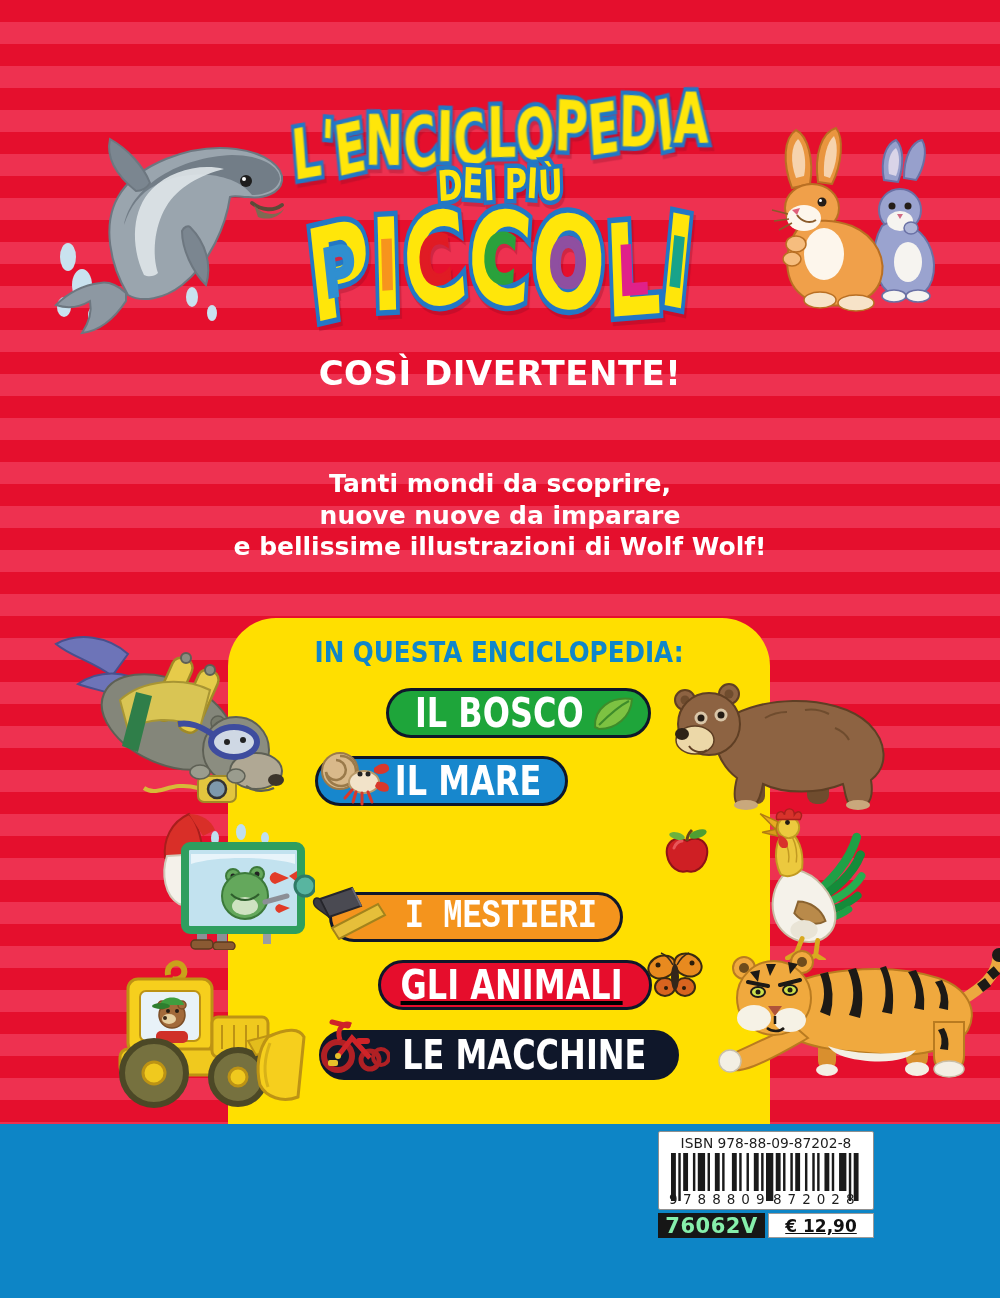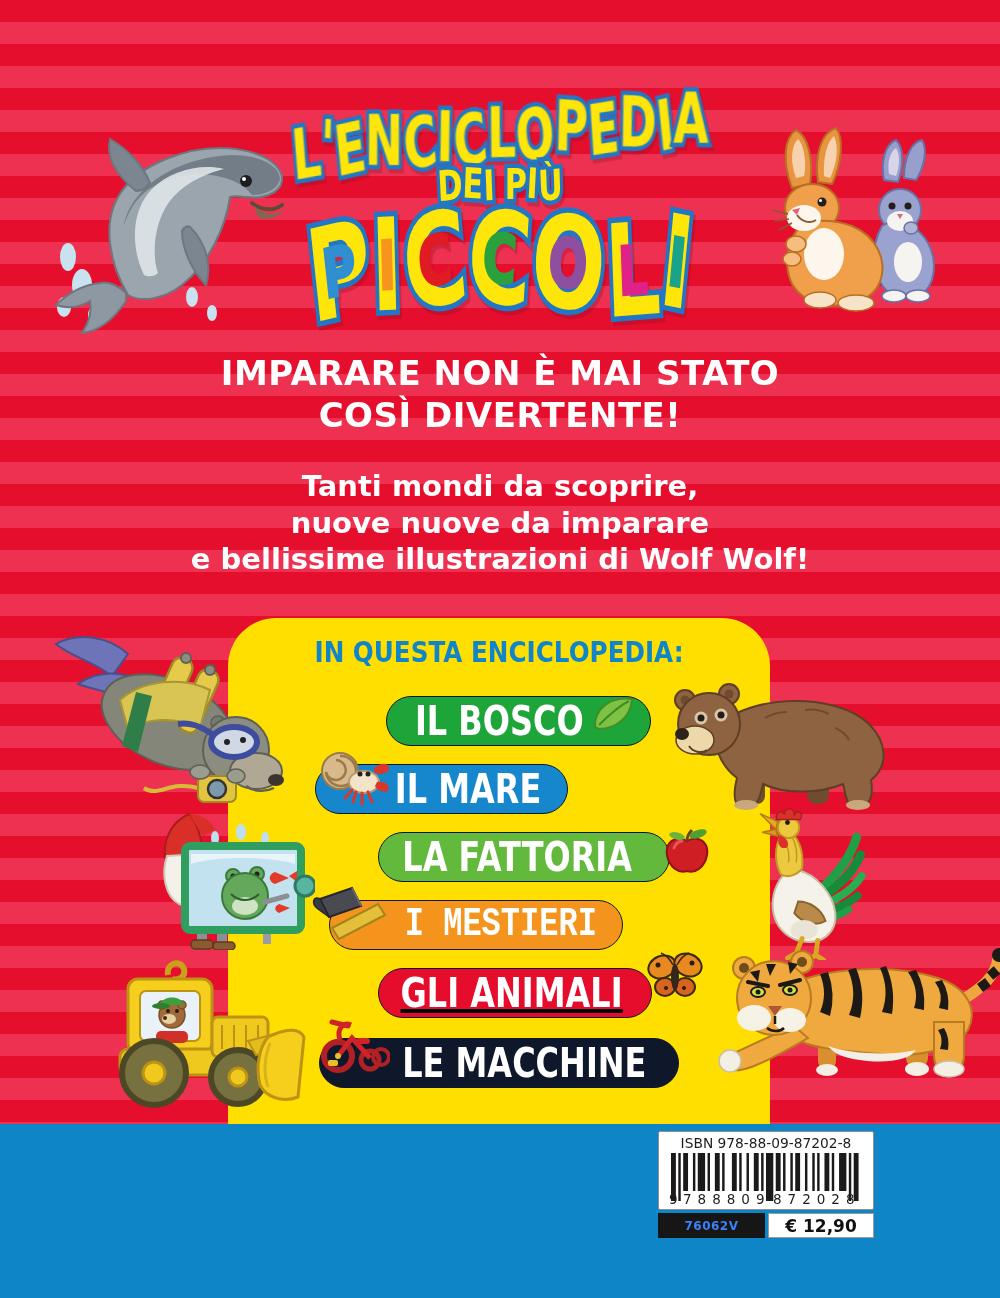--- a/index.html
+++ b/index.html
@@ -20,30 +20,30 @@
   .bl .glyph{display:inline-block;color:#ffe60a;-webkit-text-stroke:9px #2277c5;paint-order:stroke fill;}
   .title-l3 .bl .glyph{-webkit-text-stroke:11px #2277c5;}
   .bl .inner{position:absolute;left:50%;top:50%;transform:translate(-50%,-50%) scale(.52);
     color:transparent;-webkit-text-stroke:6px currentColor;pointer-events:none;}
   .sp{display:inline-block;width:.34em;}
 
   
   .headline{position:absolute;top:352px;left:0;width:1000px;text-align:center;color:#fff;
     font-size:34px;font-weight:bold;line-height:1.24;letter-spacing:.5px;}
   .intro{position:absolute;top:468px;left:0;width:1000px;text-align:center;color:#fff;
-    font-size:29px;font-weight:bold;line-height:1.26;}
+    font-size:25px;font-weight:bold;line-height:1.26;}
 
   
   .panel{position:absolute;left:228px;top:618px;width:542px;height:506px;
     background:#ffdf00;border-radius:48px 48px 0 0;}
   .panel-heading{position:absolute;top:17px;left:0;width:100%;text-align:center;
     color:#1086c9;font-size:29px;font-weight:bold;white-space:nowrap;
     transform:scaleX(.85);transform-origin:50% 50%;}
-  .pill{position:absolute;height:50px;border-radius:28px;border:1px solid #0f172a;
-    box-sizing:border-box;display:flex;align-items:center;justify-content:center;margin-top:8px;}
+  .pill{position:absolute;height:50px;border-radius:28px;border:3px solid #0f172a;
+    box-sizing:border-box;display:flex;align-items:center;justify-content:center;}
   .pill-label{color:#fff;font-size:40px;font-weight:bold;white-space:nowrap;line-height:1;
     transform:scaleX(.8);transform-origin:50% 50%;}
   .pill-1{left:158px;top:70px;width:265px;}  .pill-1 .pill-label{padding-right:48px;}
   .pill-2{left:87px;top:138px;width:253px;}  .pill-2 .pill-label{padding-left:66px;}
   .pill-3{left:150px;top:206px;width:292px;} .pill-3 .pill-label{padding-right:16px;}
   .pill-4{left:101px;top:274px;width:294px;} .pill-4 .pill-label{padding-left:62px;}
   .pill-5{left:150px;top:342px;width:274px;text-decoration:underline;} .pill-5 .pill-label{padding-right:8px;}
   .pill-6{left:91px;top:412px;width:360px;}  .pill-6 .pill-label{padding-left:64px;}
 
   
@@ -52,55 +52,51 @@
     border:1px solid #8f8f8f;box-sizing:border-box;border-radius:2px;}
   .isbn-text{margin-top:3px;text-align:center;color:#1c1c1c;font-size:14.5px;white-space:nowrap;
     transform:scaleX(.95);transform-origin:50% 50%;}
   .bars{display:block;margin:2px auto 0 auto;}
   .barcode-digits{position:absolute;left:10px;right:10px;bottom:2px;display:flex;color:#1c1c1c;
     font-size:13.5px;font-weight:normal;}
   .barcode-digits .d0{flex:0 0 14px;}
   .barcode-digits .d1,.barcode-digits .d2{flex:1;letter-spacing:6px;}
   .code-box{position:absolute;left:658px;top:89px;width:107px;height:25px;background:#161616;
     display:flex;align-items:center;justify-content:center;}
-  .code-box span{color:#3b82f6;font-size:12px;font-weight:bold;letter-spacing:.5px;}
+  .code-box span{color:#86efac;font-size:21px;font-weight:bold;letter-spacing:.5px;}
   .price-box{position:absolute;left:768px;top:89px;width:106px;height:25px;background:#fff;
     border:1px solid #9a9a9a;box-sizing:border-box;display:flex;align-items:center;justify-content:center;}
-  .price-box span{color:#111;font-size:17px;font-weight:bold;}
+  .price-box span{color:#111;font-size:17px;font-weight:bold;text-decoration:underline;}
 </style>
 </head>
 <body>
 
 <div class="page">
 
   <div class="title-line title-l1"><span class="bl" style="transform: rotate(-4deg) translateY(4px);"><span class="glyph">L</span></span><span class="bl" style="transform: rotate(6deg) translateY(-2px);"><span class="glyph">'</span></span><span class="bl" style="transform: rotate(-6deg) translateY(3px);"><span class="glyph">E</span></span><span class="bl" style="transform: rotate(3deg) translateY(-3px);"><span class="glyph">N</span></span><span class="bl" style="transform: rotate(-5deg) translateY(2px);"><span class="glyph">C</span></span><span class="bl" style="transform: rotate(4deg) translateY(-2px);"><span class="glyph">I</span></span><span class="bl" style="transform: rotate(-6deg) translateY(3px);"><span class="glyph">C</span></span><span class="bl" style="transform: rotate(2deg) translateY(-2px);"><span class="glyph">L</span></span><span class="bl" style="transform: rotate(-5deg) translateY(2px);"><span class="glyph">O</span></span><span class="bl" style="transform: rotate(5deg) translateY(-3px);"><span class="glyph">P</span></span><span class="bl" style="transform: rotate(-3deg) translateY(2px);"><span class="glyph">E</span></span><span class="bl" style="transform: rotate(4deg) translateY(-2px);"><span class="glyph">D</span></span><span class="bl" style="transform: rotate(-6deg) translateY(3px);"><span class="glyph">I</span></span><span class="bl" style="transform: rotate(3deg) translateY(-2px);"><span class="glyph">A</span></span></div>
   <div class="title-line title-l2"><span class="bl" style="transform: rotate(-4deg) translateY(1px);"><span class="glyph">D</span></span><span class="bl" style="transform: rotate(3deg) translateY(-1px);"><span class="glyph">E</span></span><span class="bl" style="transform: rotate(-3deg) translateY(1px);"><span class="glyph">I</span></span><span class="sp"></span><span class="bl" style="transform: rotate(0deg) translateY(0px);"><span class="glyph">P</span></span><span class="bl" style="transform: rotate(4deg) translateY(-1px);"><span class="glyph">I</span></span><span class="bl" style="transform: rotate(-3deg) translateY(1px);"><span class="glyph">Ù</span></span></div>
   <div class="title-line title-l3"><span class="bl" style="transform: rotate(-9deg) translateY(6px);"><span class="glyph">P</span><span class="inner" style="color: rgb(47, 143, 208);">P</span></span><span class="bl" style="transform: rotate(-2deg) translateY(0px);"><span class="glyph">I</span><span class="inner" style="color: rgb(247, 148, 29);">I</span></span><span class="bl" style="transform: rotate(-7deg) translateY(-5px);"><span class="glyph">C</span><span class="inner" style="color: rgb(224, 27, 36);">C</span></span><span class="bl" style="transform: rotate(5deg) translateY(-7px);"><span class="glyph">C</span><span class="inner" style="color: rgb(42, 161, 60);">C</span></span><span class="bl" style="transform: rotate(4deg) translateY(-2px);"><span class="glyph">O</span><span class="inner" style="color: rgb(143, 79, 160);">O</span></span><span class="bl" style="transform: rotate(-3deg) translateY(5px);"><span class="glyph">L</span><span class="inner" style="color: rgb(224, 33, 138);">L</span></span><span class="bl" style="transform: rotate(8deg) translateY(-3px);"><span class="glyph">I</span><span class="inner" style="color: rgb(24, 163, 138);">I</span></span></div>
 
   <div class="headline">
-    <div>IMPARARE NON È MAI STATO</div>
     <div>COSÌ DIVERTENTE!</div>
   </div>
   <div class="intro">
     <div>Tanti mondi da scoprire,</div>
     <div>nuove nuove da imparare</div>
     <div>e bellissime illustrazioni di Wolf Wolf!</div>
   </div>
 
   <div class="panel">
     <div class="panel-heading">IN QUESTA ENCICLOPEDIA:</div>
 
     <div class="pill pill-1" style="background: rgb(30, 165, 58);">
       <span class="pill-label">IL BOSCO</span>
     </div>
     <div class="pill pill-2" style="background: rgb(23, 135, 205);">
       <span class="pill-label">IL MARE</span>
-    </div>
-    <div class="pill pill-3" style="background: rgb(98, 185, 60);">
-      <span class="pill-label">LA FATTORIA</span>
     </div>
     <div class="pill pill-4" style="background: rgb(244, 148, 29); font-family: Liberation Mono, monospace;">
       <span class="pill-label">I MESTIERI</span>
     </div>
     <div class="pill pill-5" style="background: rgb(230, 13, 44);">
       <span class="pill-label">GLI ANIMALI</span>
     </div>
     <div class="pill pill-6" style="background: #0f172a;">
       <span class="pill-label">LE MACCHINE</span>
     </div>

